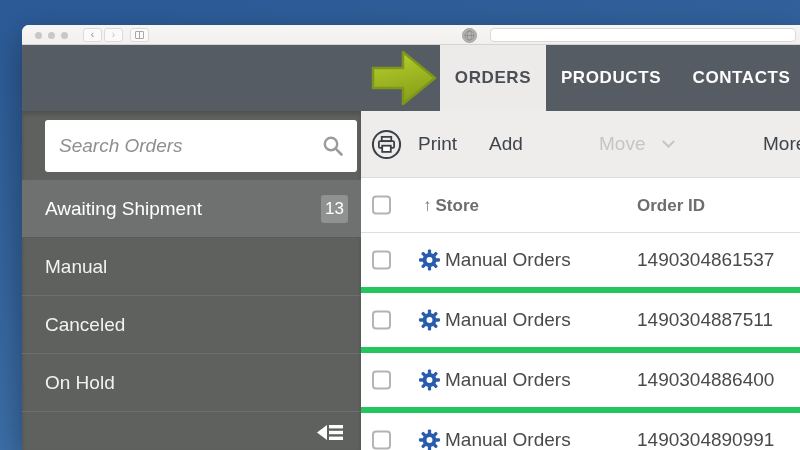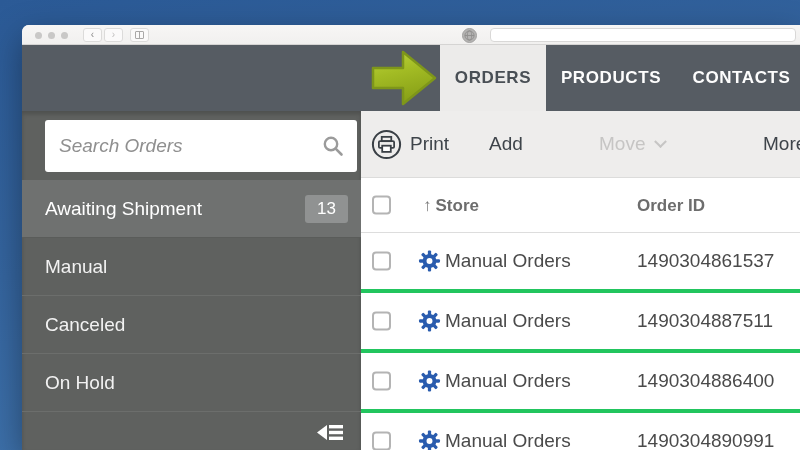--- a/index.html
+++ b/index.html
@@ -59,48 +59,48 @@
     font-size:19px; color:#555; padding:0 0 0 14px; }
   .searchwrap input::placeholder{ color:#8f8f8f; font-style:italic; }
   .search-ic{ flex:none; margin-right:13px; }
   .navlist{ position:absolute; left:0; right:0; top:69px; }
   .navitem{ position:relative; height:58px; display:flex; align-items:center;
     padding-left:23px; font-size:19px; color:#f2f2f2; cursor:pointer;
     border-bottom:1px solid #6c6e6c; }
   .navitem.selected{ background:#6f7170; color:#ffffff; border-bottom-color:#5a5c5a; }
   .badge{ position:absolute; right:13px; top:50%; transform:translateY(-50%);
     background:#909292; color:#fff; font-size:17px; border-radius:3px;
-    padding:4px 12px; }
+    padding:4px 4px; }
   .collapse-row{ position:absolute; left:0; right:0; top:301px; height:38px; }
   .collapse-btn{ position:absolute; right:16px; top:9px; cursor:pointer; }
 
   
   .content{ position:relative; flex:1; background:#fff; overflow:hidden; }
   .toolbar{ position:relative; height:67px; background:#eeedec;
     border-bottom:1px solid #dcdcdb; }
   .tool{ position:absolute; top:0; height:66px; display:flex; align-items:center;
-    gap:8px; font-size:19px; color:#3e444a; cursor:pointer; white-space:nowrap; }
+    gap:16px; font-size:19px; color:#3e444a; cursor:pointer; white-space:nowrap; }
   .tool.disabled{ color:#c6c5c4; cursor:default; }
   .t-print{ left:10px; } .t-add{ left:128px; } .t-move{ left:206px;margin-left:32px; }
   .t-tags{ left:300px; } .t-more{ left:402px; }
   .chev{ width:9px; height:9px; border-right:2px solid currentColor;
     border-bottom:2px solid currentColor; transform:rotate(45deg) translate(-2px,-2px);
     margin-left:3px; }
 
   .thead{ position:relative; height:55px; background:#fff;
     border-bottom:1px solid #ddd; }
   .checkbox{ position:absolute; left:11px; top:50%; transform:translateY(-50%);
     width:19px; height:19px; border:2px solid #b4b4b4; border-radius:4px;
     background:#fff; cursor:pointer; }
   .hcell{ position:absolute; top:0; height:55px; display:flex; align-items:center;
     font-weight:bold; font-size:17px; color:#6d6d6d; cursor:pointer; gap:4px; }
   .h-store{ left:62px; } .h-orderid{ left:276px; }
   .sortarrow{ font-weight:bold; color:#777; }
 
-  .trow{ position:relative; height:60px; border-bottom:4px solid #22c55e;
+  .trow{ position:relative; height:60px; border-bottom:6px solid #22c55e;
     background:#fff; }
   .gear{ position:absolute; left:57px; top:50%; transform:translateY(-50%); }
   .storecell{ position:absolute; left:84px; top:50%; transform:translateY(-50%);
     font-size:19px; color:#4a4a4a; white-space:nowrap; }
   .idcell{ position:absolute; left:276px; top:50%; transform:translateY(-50%);
     font-size:19px; color:#4a4a4a; white-space:nowrap; }
 </style>
 </head>
 <body>
 

